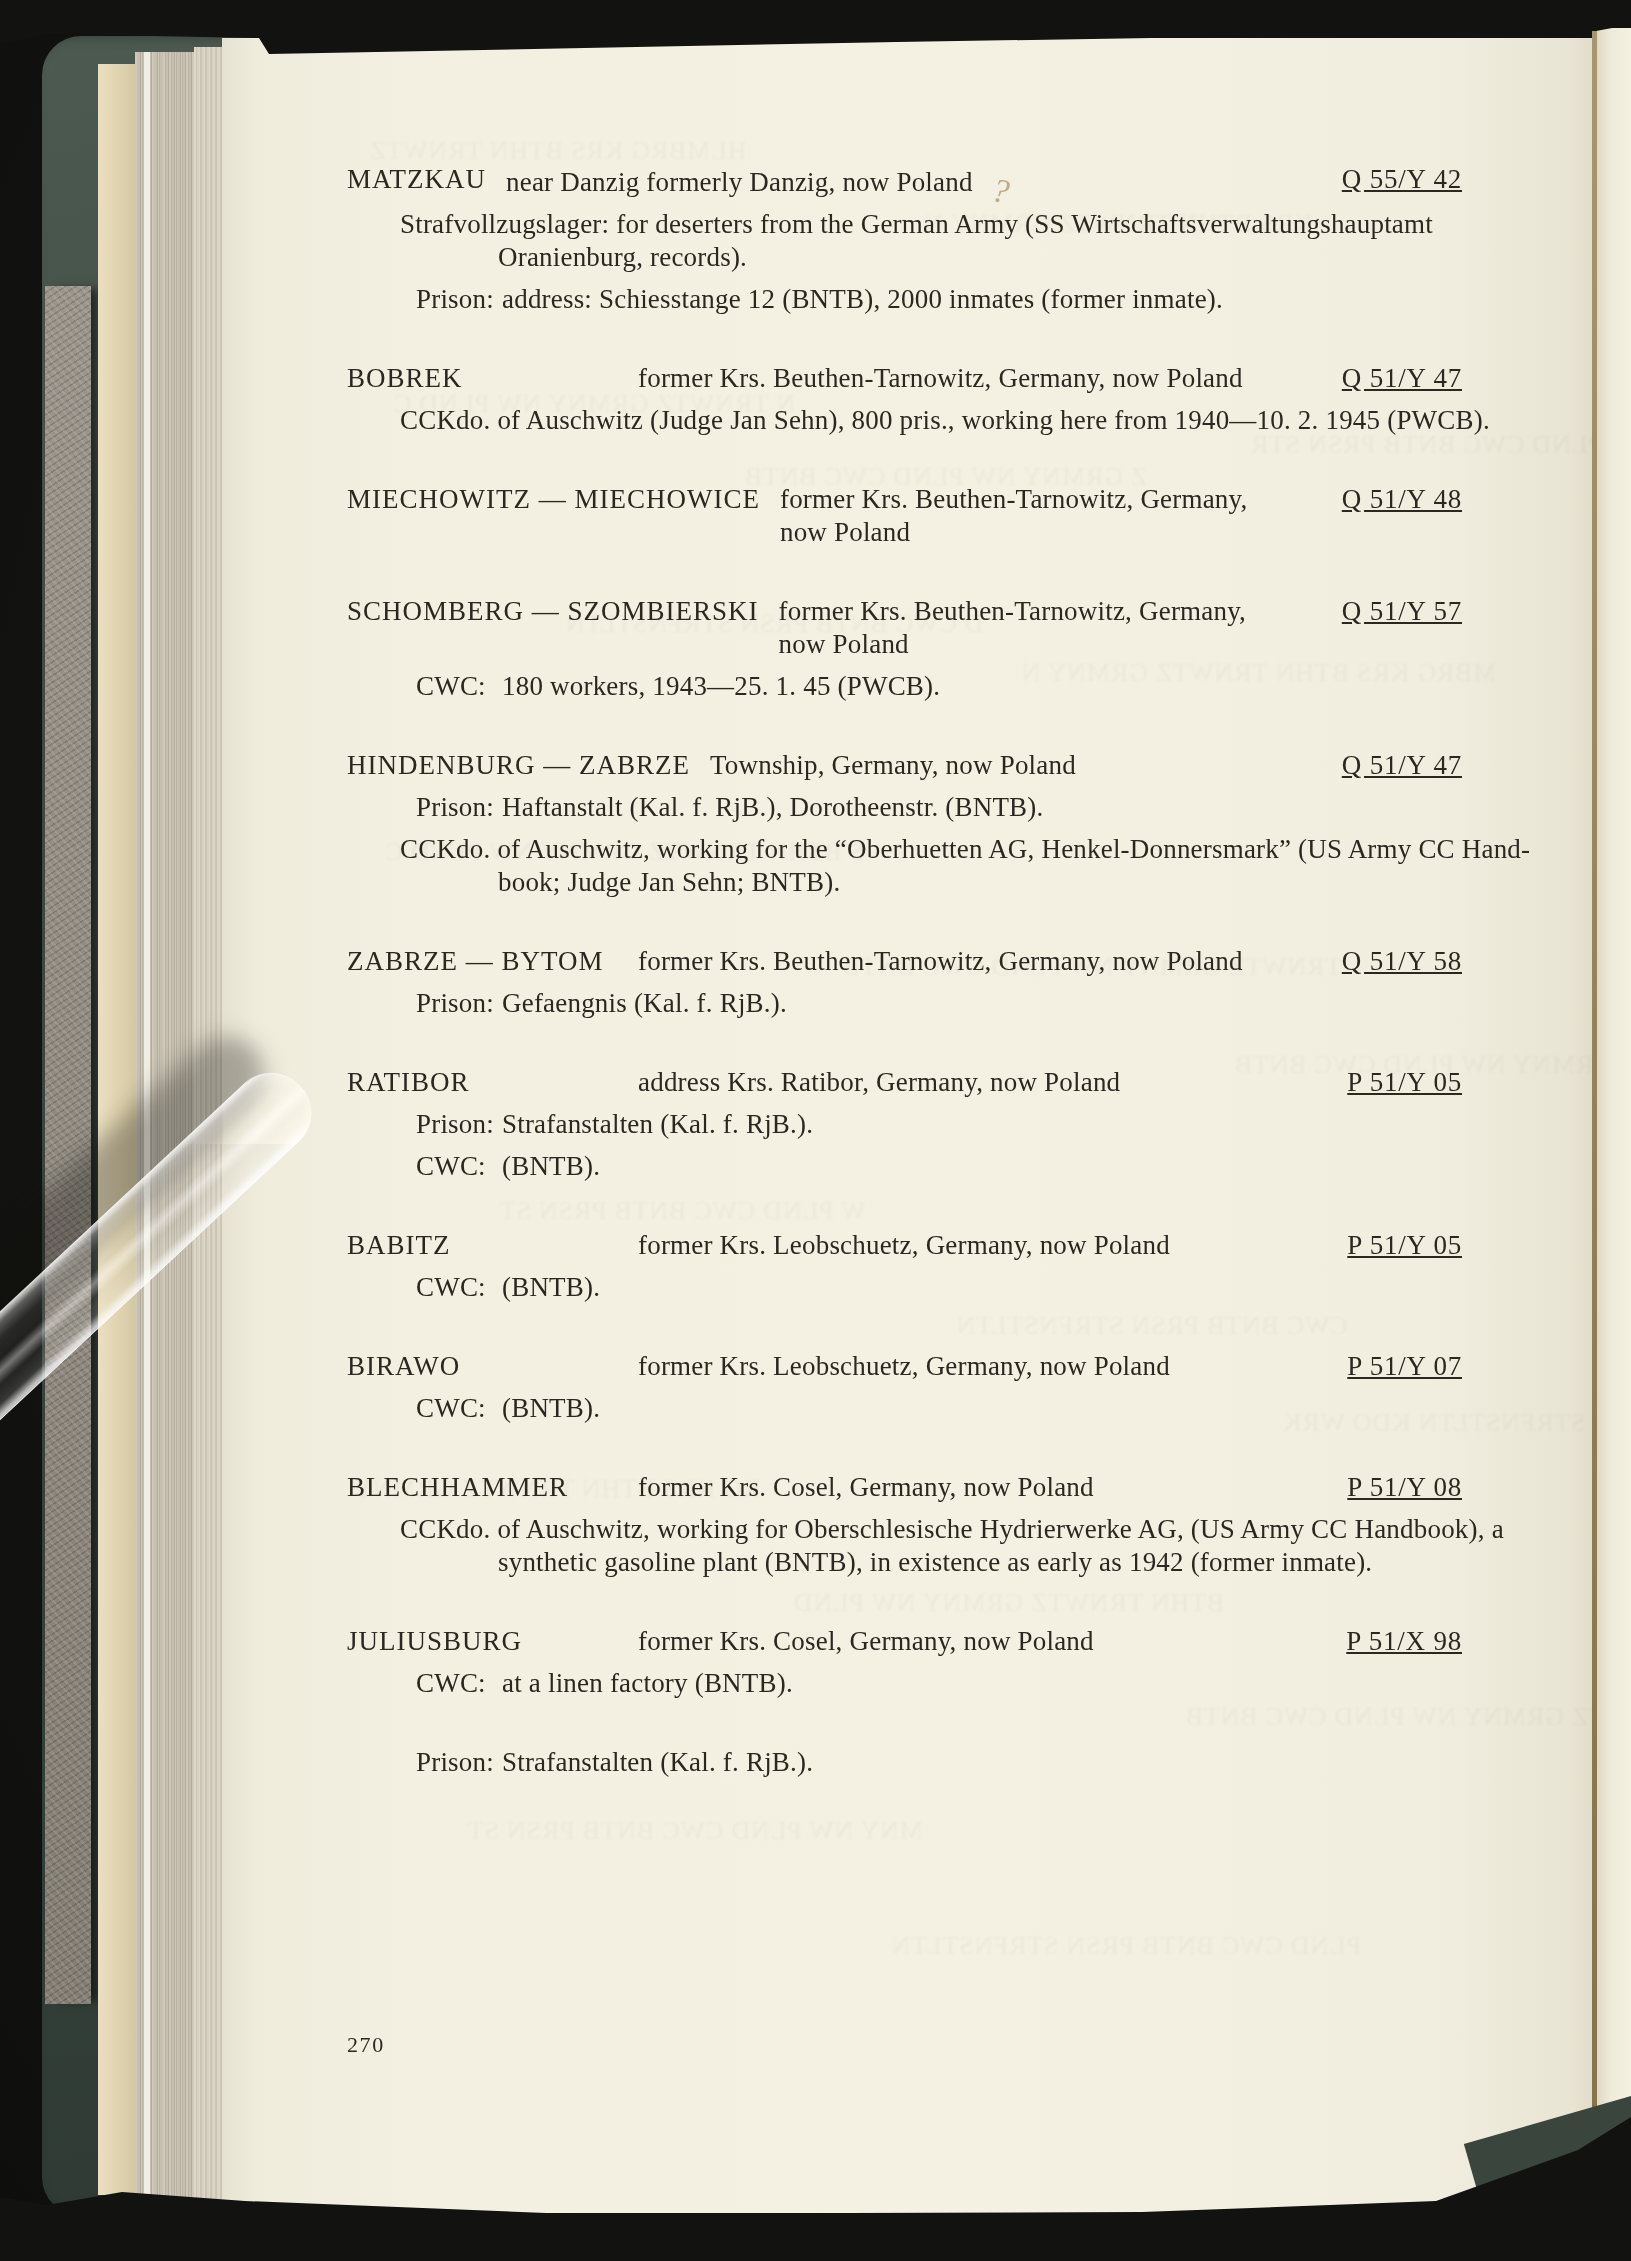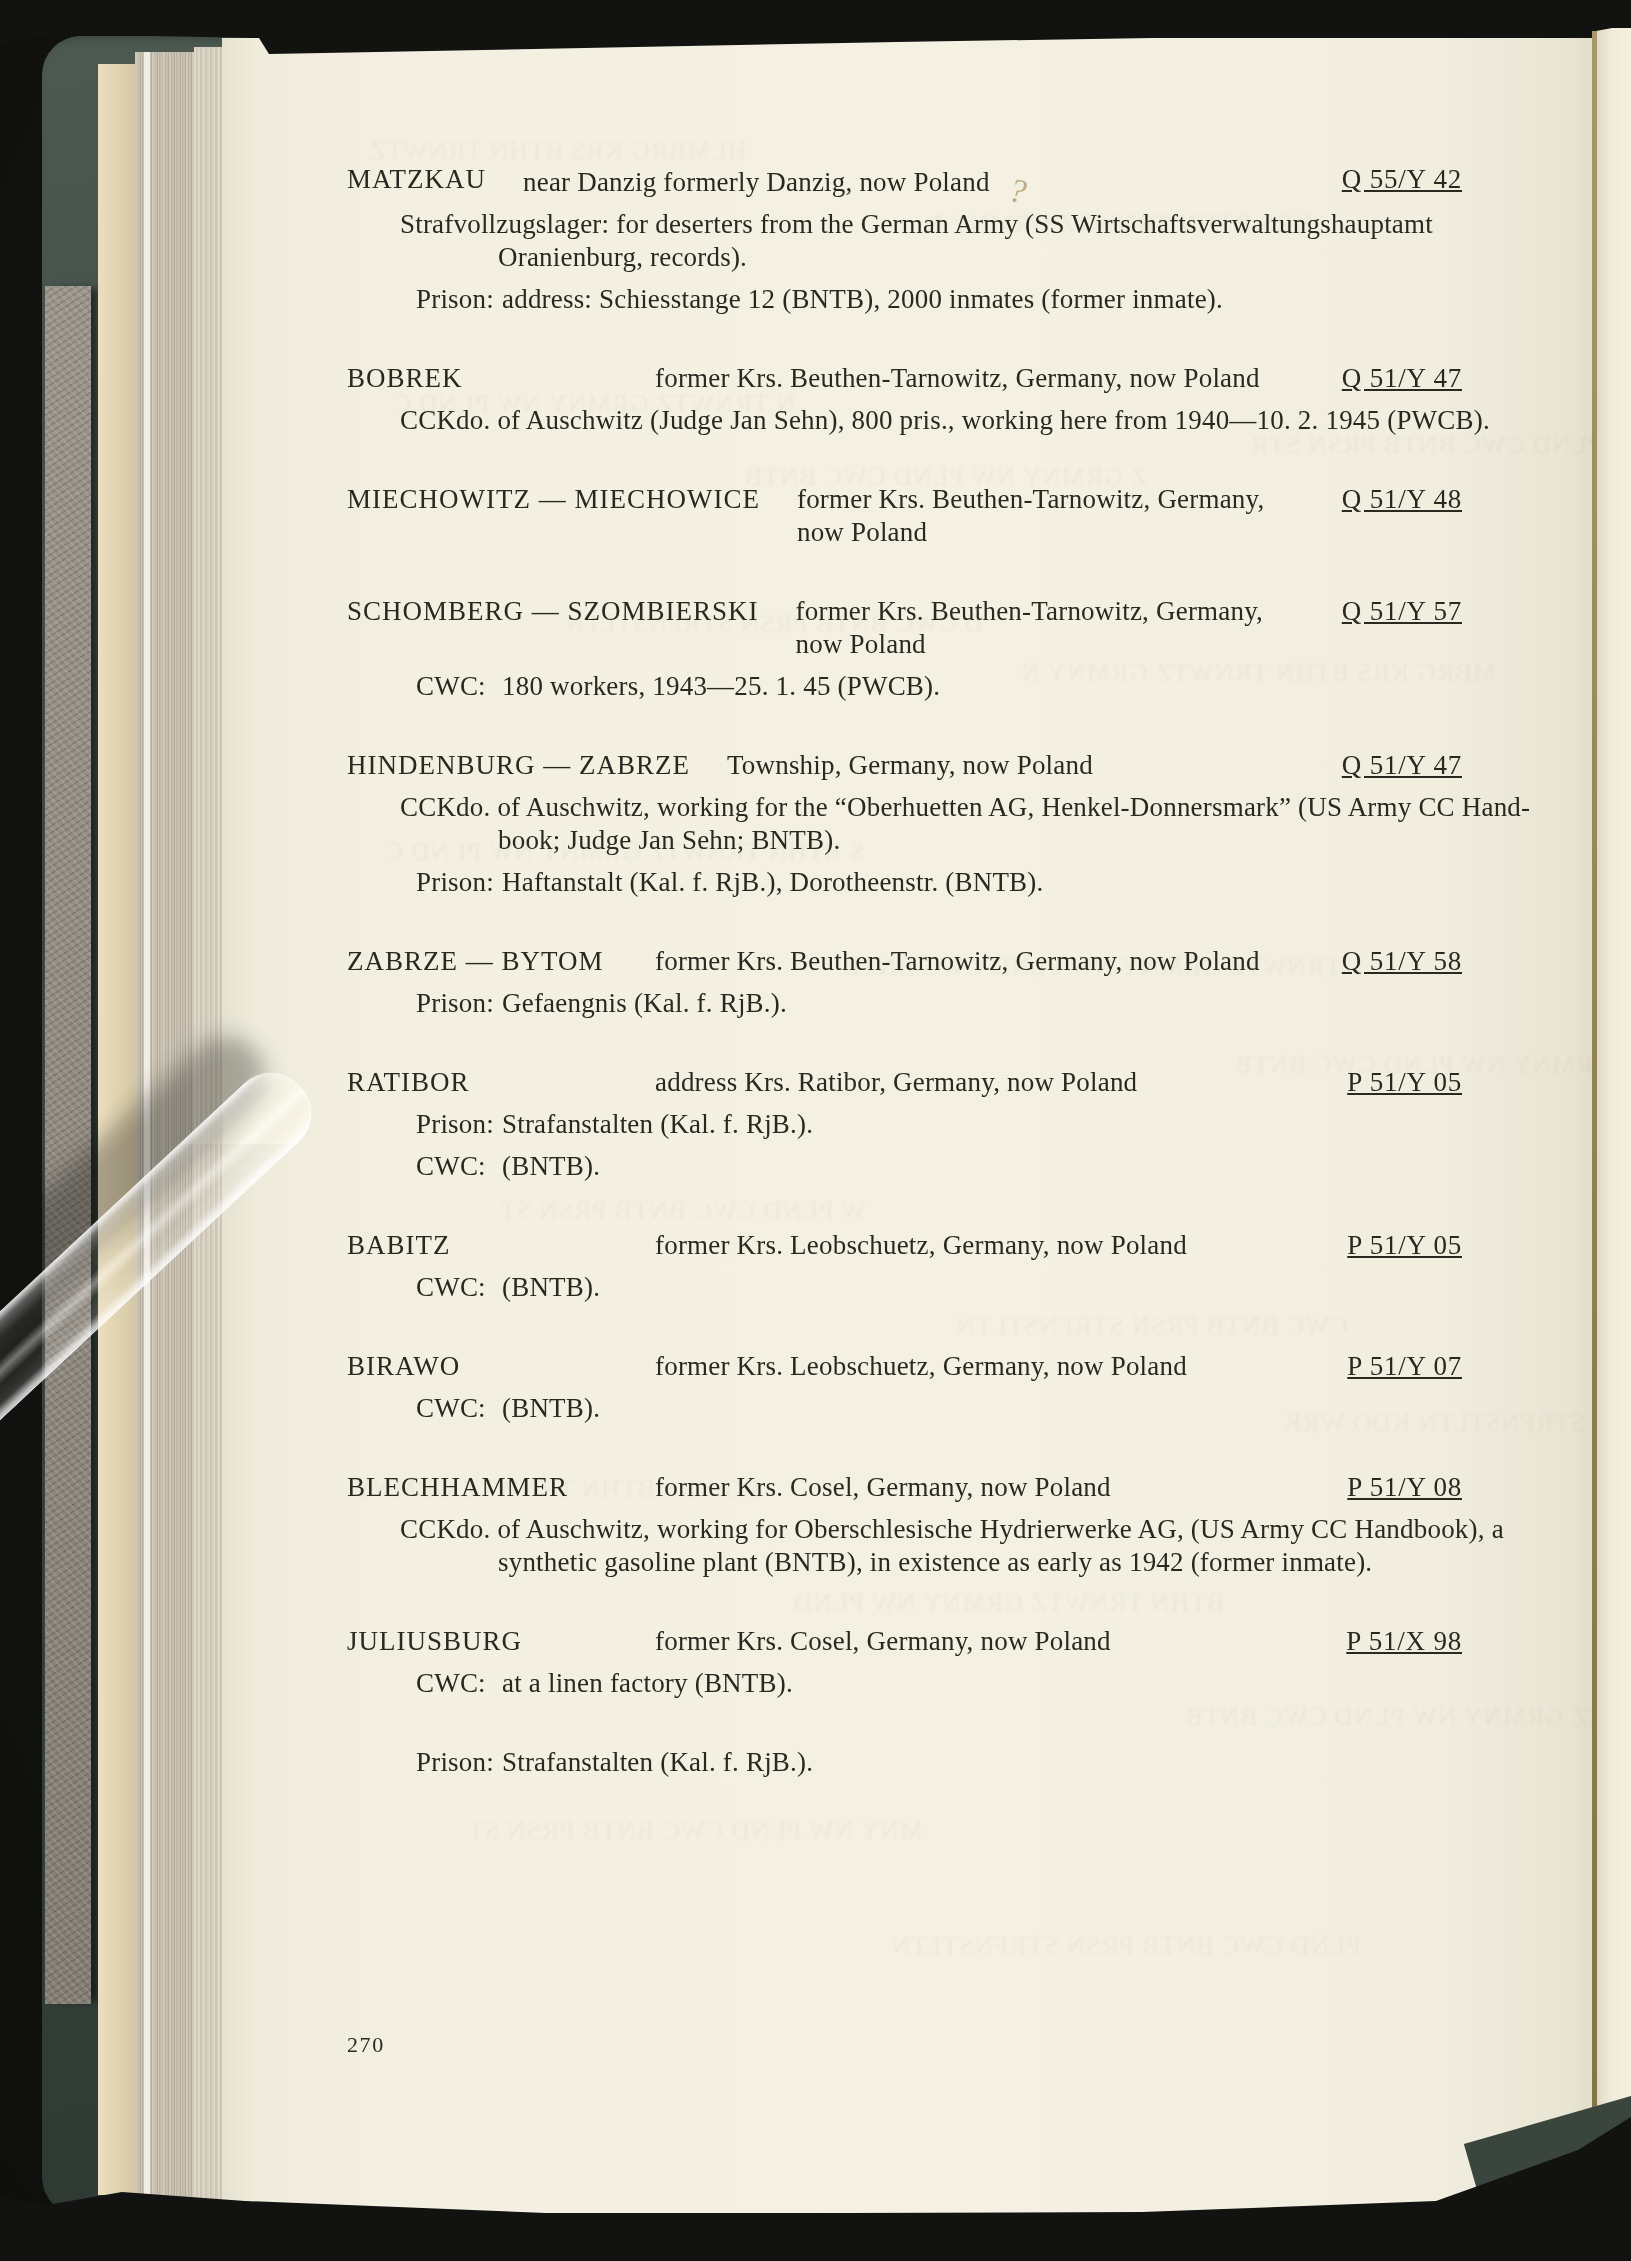--- a/index.html
+++ b/index.html
@@ -87,21 +87,21 @@
     transform:scaleX(-1);font-size:26px;letter-spacing:0.8px;white-space:nowrap;
   }
   
   .text-block{
     position:absolute;left:347px;top:163px;width:1187px;
     color:#2b2822;font-size:27px;line-height:33px;letter-spacing:0.2px;
   }
   .entry{margin-bottom:46px;}
   .entry-head{
     display:grid;grid-template-columns:minmax(271px,max-content) 1fr max-content;
-    column-gap:37px;padding-right:72px;align-items:start;
+    column-gap:20px;padding-right:72px;align-items:start;
   }
   .entry.inline .entry-head{grid-template-columns:max-content 1fr max-content;}
   .entry-name{letter-spacing:1px;white-space:nowrap;}
   .entry-desc{}
   .map-code{letter-spacing:0.8px;white-space:nowrap;text-align:right;text-decoration:underline;}
   .para{margin-top:9px;padding-left:151px;text-indent:-98px;}
   .para-label{display:inline-block;min-width:86px;text-indent:0;margin-left:16px;}
   .pencil-mark{
     color:rgba(156,124,74,.6);font-size:34px;display:inline-block;
     transform:rotate(10deg) translateY(11.4px);margin-left:21px;font-style:italic;
@@ -179,22 +179,22 @@
           <span class="map-code">Q 51/Y 57</span>
         </div>
         <div class="para"><span class="para-label">CWC:</span>180 workers, 1943—25. 1. 45 (PWCB).</div>
       </div>
       <div class="entry">
         <div class="entry-head">
           <span class="entry-name">HINDENBURG — ZABRZE</span>
           <span class="entry-desc">Township, Germany, now Poland</span>
           <span class="map-code">Q 51/Y 47</span>
         </div>
+        <div class="para"><span class="para-label">Prison:</span>Haftanstalt (Kal. f. RjB.), Dorotheenstr. (BNTB).</div>
         <div class="para">CCKdo. of Auschwitz, working for the “Oberhuetten AG, Henkel-Donnersmark” (US Army CC Hand-<br>book; Judge Jan Sehn; BNTB).</div>
-        <div class="para"><span class="para-label">Prison:</span>Haftanstalt (Kal. f. RjB.), Dorotheenstr. (BNTB).</div>
       </div>
       <div class="entry">
         <div class="entry-head">
           <span class="entry-name">ZABRZE — BYTOM</span>
           <span class="entry-desc">former Krs. Beuthen-Tarnowitz, Germany, now Poland</span>
           <span class="map-code">Q 51/Y 58</span>
         </div>
         <div class="para"><span class="para-label">Prison:</span>Gefaengnis (Kal. f. RjB.).</div>
       </div>
       <div class="entry">

